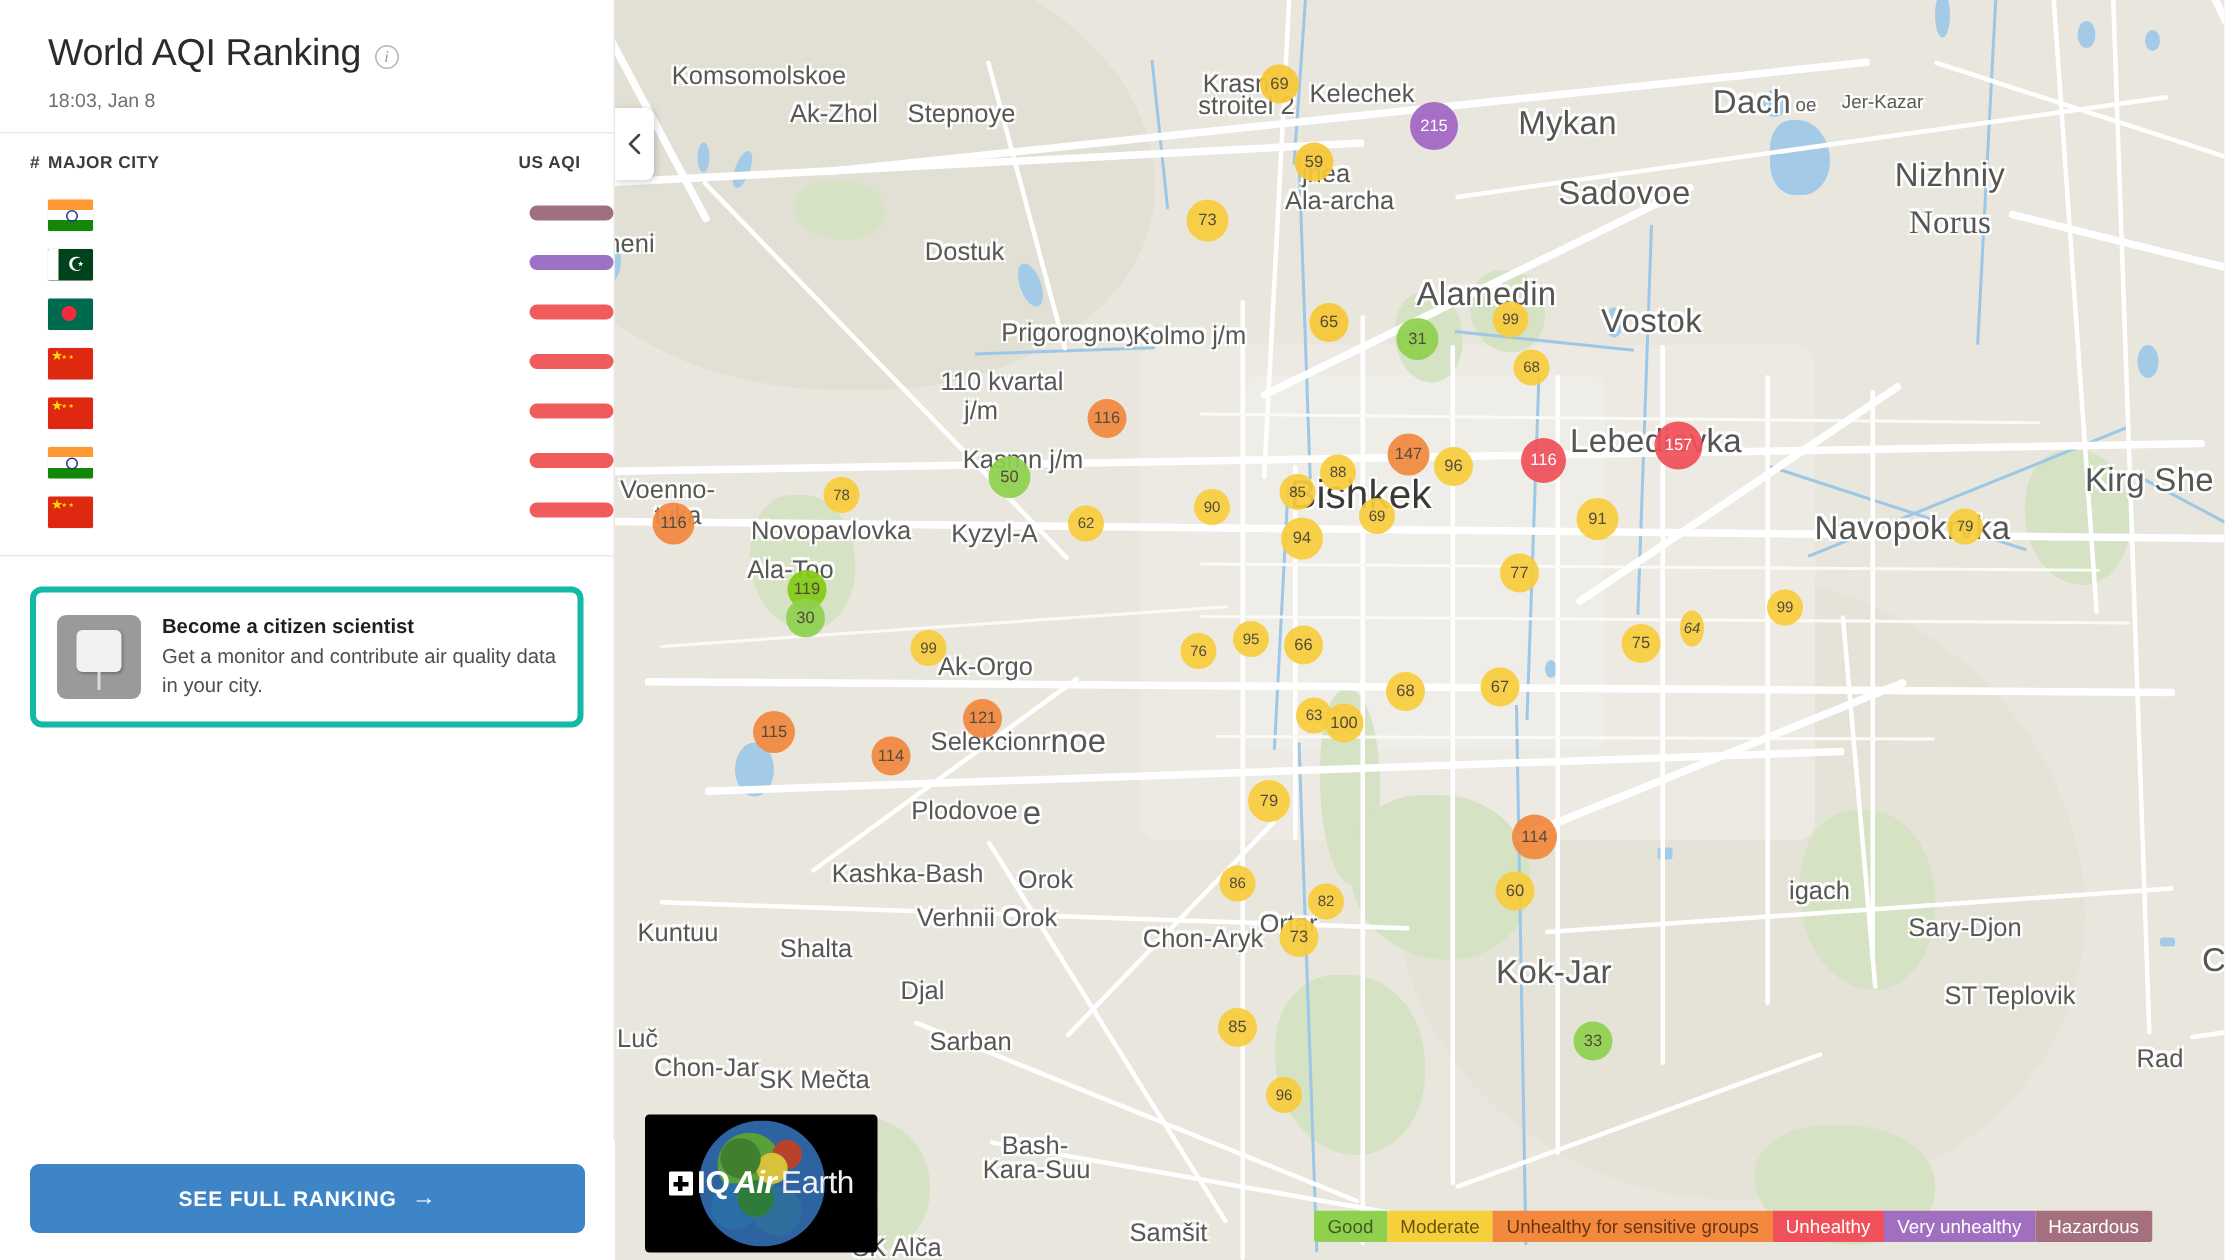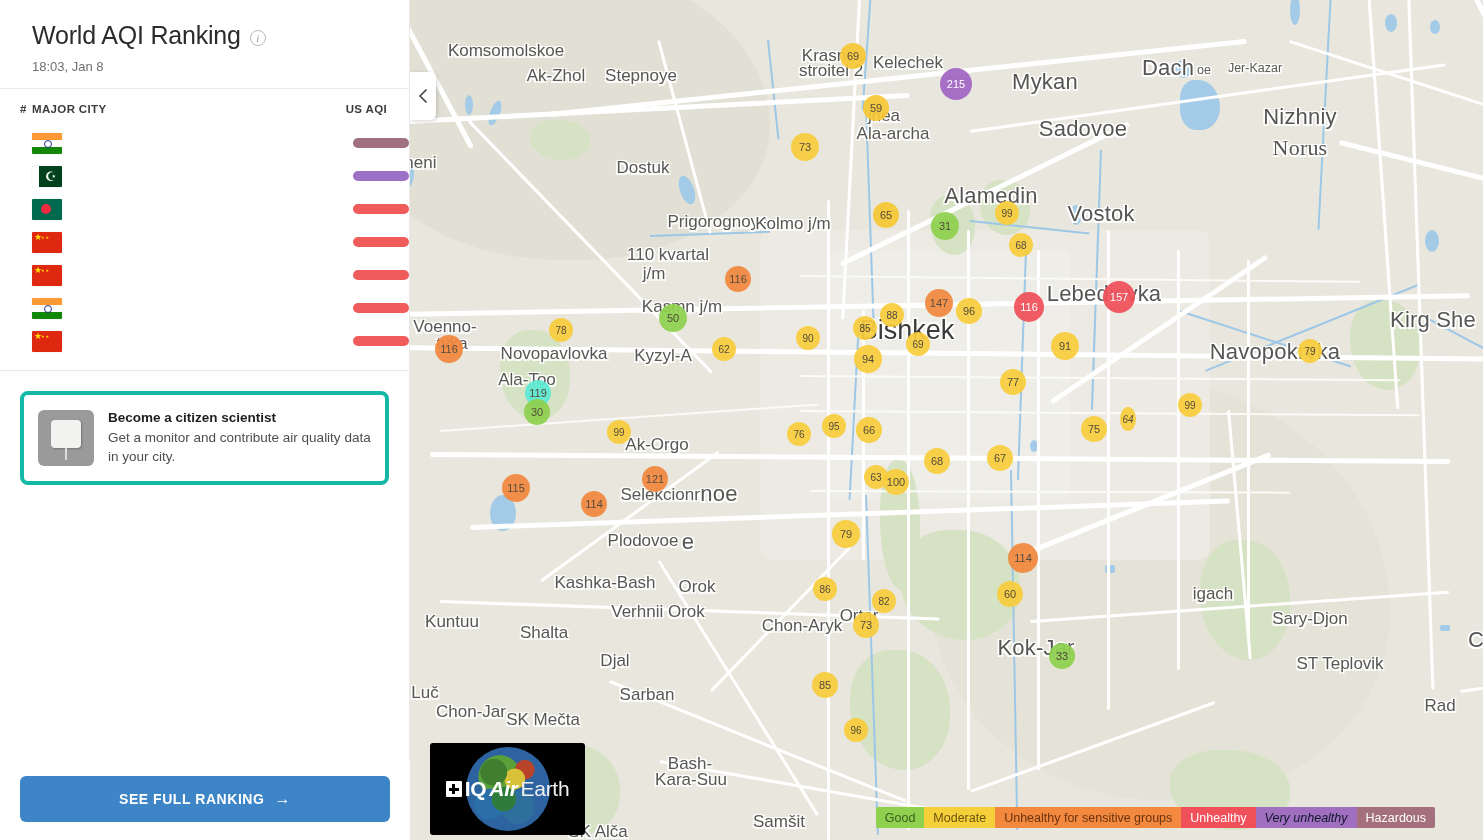--- a/index.html
+++ b/index.html
@@ -523,21 +523,21 @@
         <div class="marker" style="left: 529px; top: 303px; width: 28px; height: 28px; background: rgb(242, 137, 63); font-size: 11px;">147</div>
         <div class="marker" style="left: 559px; top: 311px; width: 26px; height: 26px; background: rgb(249, 205, 61); font-size: 11px;">96</div>
         <div class="marker" style="left: 482px; top: 315px; width: 24px; height: 24px; background: rgb(249, 205, 61); font-size: 10px;">88</div>
         <div class="marker" style="left: 455px; top: 328px; width: 24px; height: 24px; background: rgb(249, 205, 61); font-size: 10px;">85</div>
         <div class="marker" style="left: 508px; top: 344px; width: 24px; height: 24px; background: rgb(249, 205, 61); font-size: 10px;">69</div>
         <div class="marker" style="left: 458px; top: 359px; width: 28px; height: 28px; background: rgb(249, 205, 61); font-size: 11px;">94</div>
         <div class="marker lightText" style="left: 619px; top: 307px; width: 30px; height: 30px; background: rgb(240, 80, 90); font-size: 11px;">116</div>
         <div class="marker lightText" style="left: 709px; top: 297px; width: 32px; height: 32px; background: rgb(240, 80, 90); font-size: 11px;">157</div>
         <div class="marker" style="left: 655px; top: 346px; width: 28px; height: 28px; background: rgb(249, 205, 61); font-size: 11px;">91</div>
         <div class="marker" style="left: 900px; top: 351px; width: 24px; height: 24px; background: rgb(249, 205, 61); font-size: 10px;">79</div>
-        <div class="marker" style="left: 128px; top: 393px; width: 26px; height: 26px; background: #5eead4; font-size: 11px;">119</div>
+        <div class="marker" style="left: 128px; top: 393px; width: 26px; height: 26px; background: #84cc16; font-size: 11px;">119</div>
         <div class="marker" style="left: 127px; top: 412px; width: 26px; height: 26px; background: rgb(143, 209, 79); font-size: 11px;">30</div>
         <div class="marker" style="left: 603px; top: 382px; width: 26px; height: 26px; background: rgb(249, 205, 61); font-size: 11px;">77</div>
         <div class="marker" style="left: 780px; top: 405px; width: 24px; height: 24px; background: rgb(249, 205, 61); font-size: 10px;">99</div>
         <div class="marker" style="left: 209px; top: 432px; width: 24px; height: 24px; background: rgb(249, 205, 61); font-size: 10px;">99</div>
         <div class="marker" style="left: 389px; top: 434px; width: 24px; height: 24px; background: rgb(249, 205, 61); font-size: 10px;">76</div>
         <div class="marker" style="left: 424px; top: 426px; width: 24px; height: 24px; background: rgb(249, 205, 61); font-size: 10px;">95</div>
         <div class="marker" style="left: 459px; top: 430px; width: 26px; height: 26px; background: rgb(249, 205, 61); font-size: 11px;">66</div>
         <div class="marker" style="left: 718px; top: 419px; width: 16px; height: 24px; background: rgb(249, 205, 61); font-size: 10px; font-style: italic;">64</div>
         <div class="marker" style="left: 684px; top: 429px; width: 26px; height: 26px; background: rgb(249, 205, 61); font-size: 11px;">75</div>
         <div class="marker" style="left: 527px; top: 461px; width: 26px; height: 26px; background: rgb(249, 205, 61); font-size: 11px;">68</div>
@@ -547,21 +547,21 @@
         <div class="marker" style="left: 245px; top: 479px; width: 26px; height: 26px; background: rgb(242, 137, 63); font-size: 11px;">121</div>
         <div class="marker" style="left: 106px; top: 488px; width: 28px; height: 28px; background: rgb(242, 137, 63); font-size: 11px;">115</div>
         <div class="marker" style="left: 184px; top: 504px; width: 26px; height: 26px; background: rgb(242, 137, 63); font-size: 11px;">114</div>
         <div class="marker" style="left: 436px; top: 534px; width: 28px; height: 28px; background: rgb(249, 205, 61); font-size: 11px;">79</div>
         <div class="marker" style="left: 613px; top: 558px; width: 30px; height: 30px; background: rgb(242, 137, 63); font-size: 11px;">114</div>
         <div class="marker" style="left: 600px; top: 594px; width: 26px; height: 26px; background: rgb(249, 205, 61); font-size: 11px;">60</div>
         <div class="marker" style="left: 415px; top: 589px; width: 24px; height: 24px; background: rgb(249, 205, 61); font-size: 10px;">86</div>
         <div class="marker" style="left: 474px; top: 601px; width: 24px; height: 24px; background: rgb(249, 205, 61); font-size: 10px;">82</div>
         <div class="marker" style="left: 456px; top: 625px; width: 26px; height: 26px; background: rgb(249, 205, 61); font-size: 11px;">73</div>
         <div class="marker" style="left: 415px; top: 685px; width: 26px; height: 26px; background: rgb(249, 205, 61); font-size: 11px;">85</div>
-        <div class="marker" style="left: 652px; top: 656px; width: 26px; height: 26px; background: rgb(143, 209, 79); font-size: 11px;">33</div>
+        <div class="marker" style="left: 652px; top: 694px; width: 26px; height: 26px; background: rgb(143, 209, 79); font-size: 11px;">33</div>
         <div class="marker" style="left: 446px; top: 730px; width: 24px; height: 24px; background: rgb(249, 205, 61); font-size: 10px;">96</div>
       </div>
 
     <div class="collapse-btn">
       <svg viewBox="0 0 10 14">
         <path d="M8 1 L2 7 L8 13" fill="none" stroke="#444" stroke-width="1.7" stroke-linecap="round" stroke-linejoin="round"></path>
       </svg>
     </div>
 
     <div class="earth-badge">
@@ -572,18 +572,18 @@
         <span class="iq-italic">Air</span>
         <span class="iq-earth">Earth</span>
       </div>
     </div>
 
     <div class="legend" id="legend">
         <div class="legend-item" style="background: rgb(143, 209, 79); color: rgb(61, 92, 31);">Good</div>
         <div class="legend-item" style="background: rgb(246, 208, 58); color: rgb(107, 84, 16);">Moderate</div>
         <div class="legend-item" style="background: rgb(242, 137, 63); color: rgb(107, 52, 16);">Unhealthy for sensitive groups</div>
         <div class="legend-item" style="background: rgb(240, 80, 90); color: rgb(255, 255, 255);">Unhealthy</div>
-        <div class="legend-item" style="background: rgb(160, 111, 192); color: #0f172a; font-style: italic;">Very unhealthy</div>
+        <div class="legend-item" style="background: rgb(160, 111, 192); color: #ffffff;">Very unhealthy</div>
         <div class="legend-item" style="background: rgb(164, 112, 125); color: rgb(255, 255, 255);">Hazardous</div>
       </div>
 
   </section>
 </div>
 
 </body></html>

